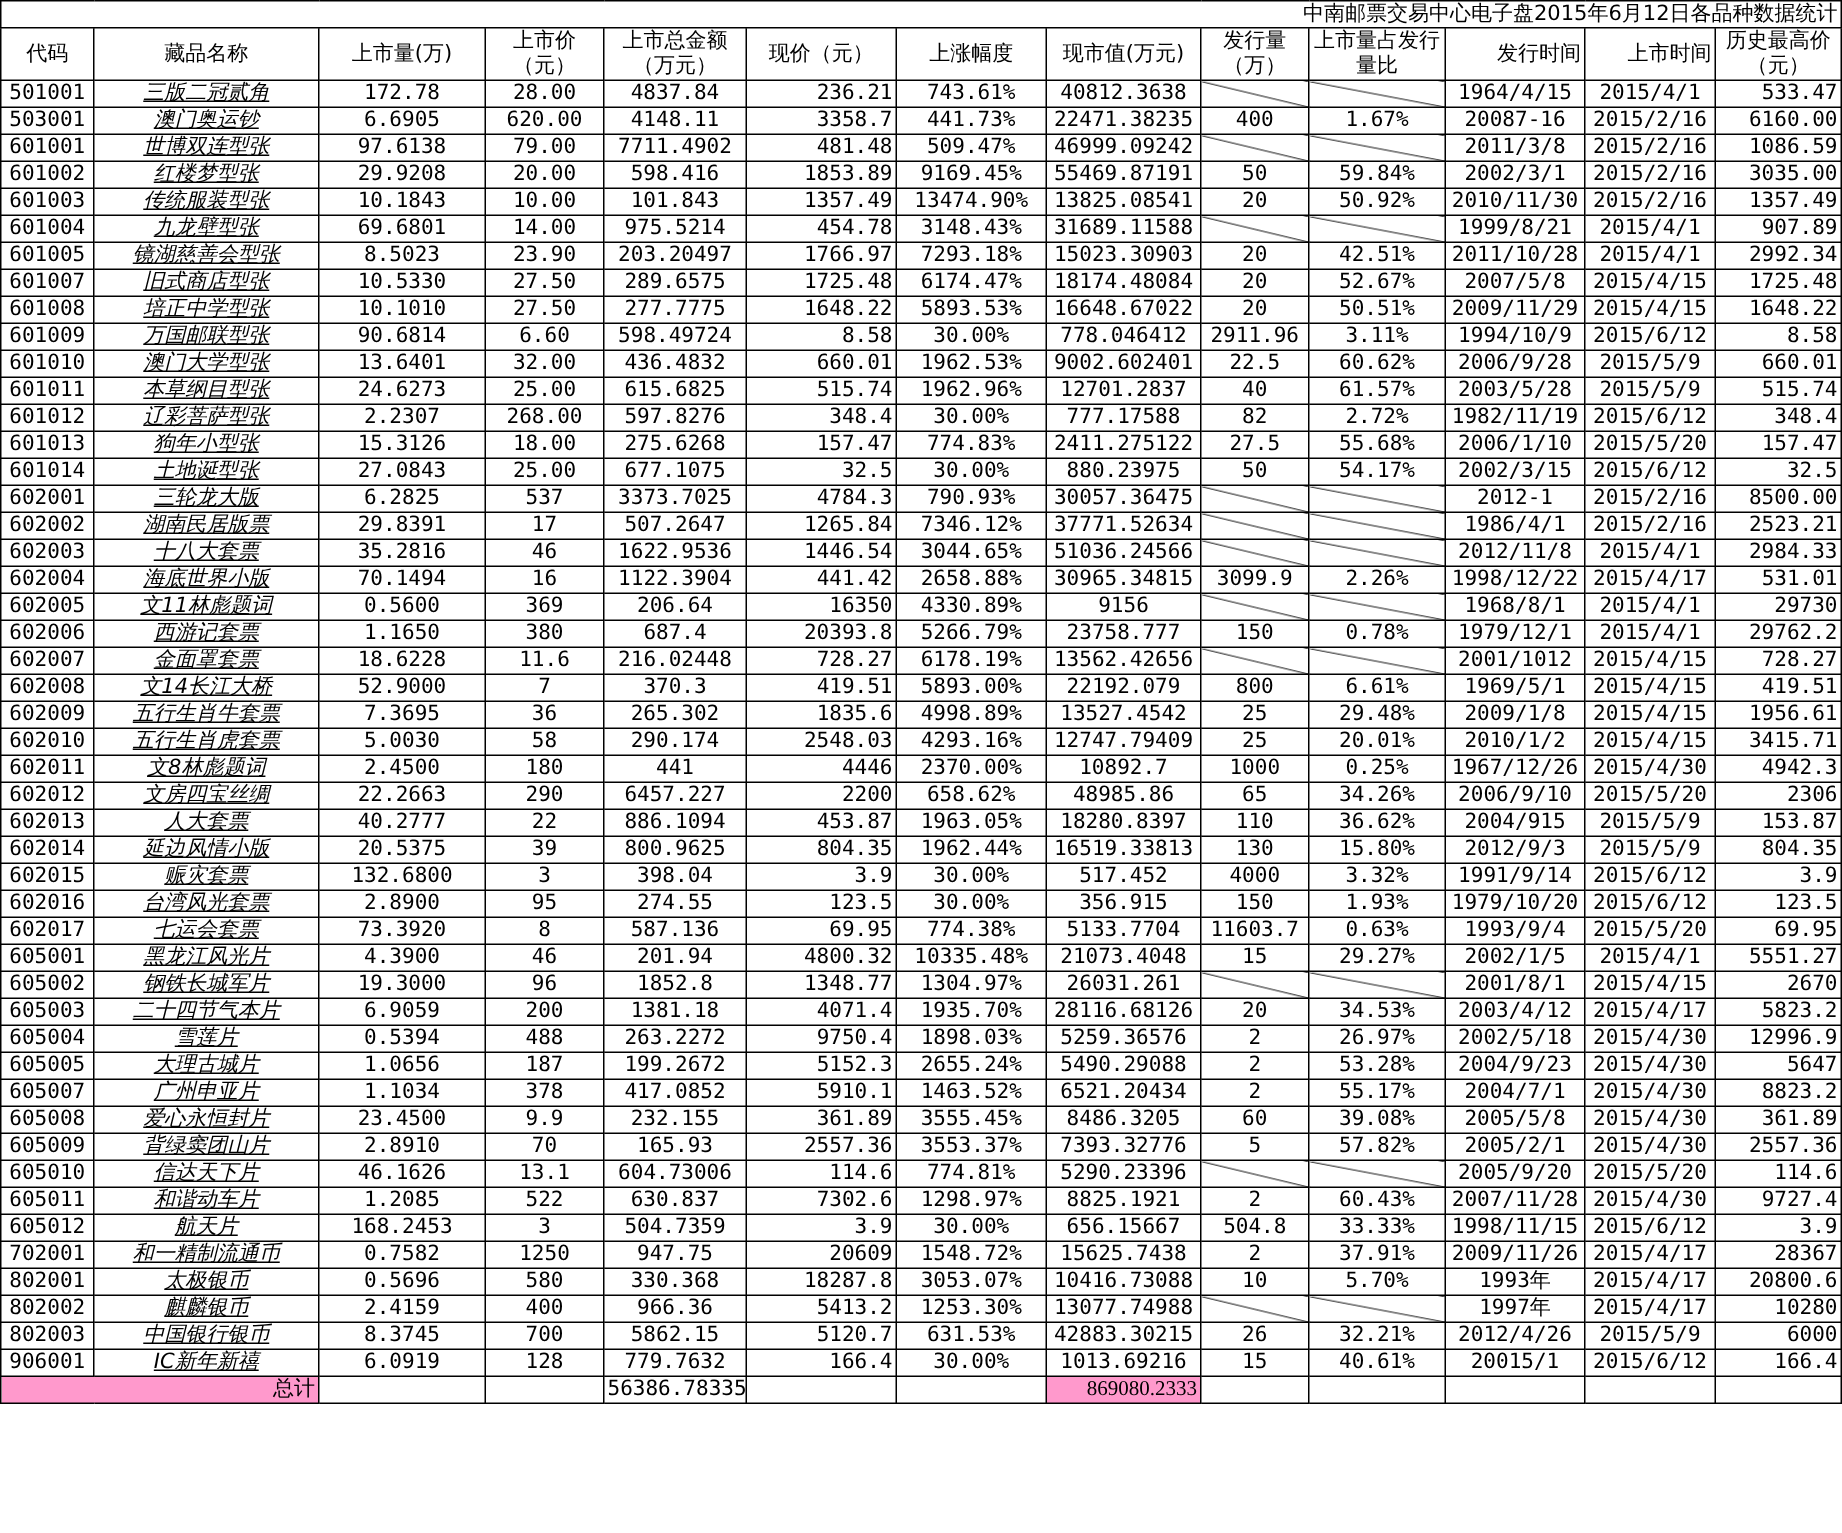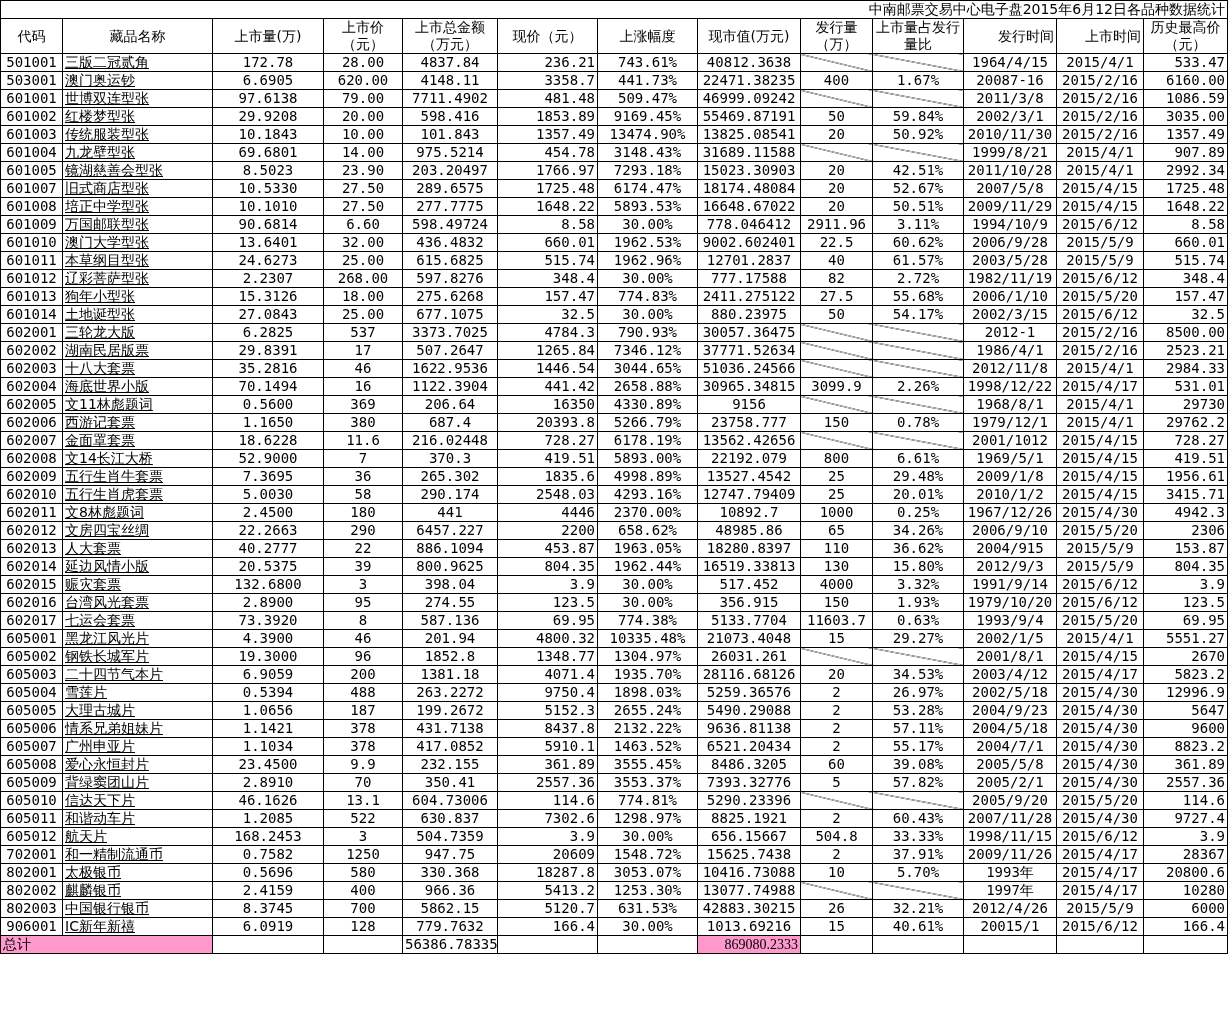--- a/index.html
+++ b/index.html
@@ -4,25 +4,25 @@
 <style>
   html, body { margin: 0; padding: 0; background: #ffffff; }
   body { width: 1228px; height: 1022px; overflow: hidden; font-family: "DejaVu Sans Mono", "Liberation Mono", monospace; color: #000; }
   table.sheet { border-collapse: collapse; table-layout: fixed; width: 1227px; }
   table.sheet td, table.sheet th { border: 1px solid #000; padding: 0 2px; white-space: nowrap; overflow: hidden; font-size: 14px; line-height: 17px; height: 17px; font-weight: normal; }
   .title-row td { height: 20px; font-family: "DejaVu Sans", "Liberation Sans", sans-serif; font-weight: bold; font-size: 16px; text-align: right; border-bottom: 1px solid #000; }
   .head-row th { height: 30px; font-family: "DejaVu Sans", "Liberation Sans", sans-serif; font-weight: bold; font-size: 12.5px; line-height: 14px; text-align: center; white-space: normal; }
   .head-row th.left { text-align: right; }
   td.c { text-align: center; }
   td.r { text-align: right; }
-  td.name { font-family: "DejaVu Sans", "Liberation Sans", sans-serif; font-size: 14px; text-decoration: underline; text-underline-offset: 1px; }
+  td.name { text-align: center; font-family: "DejaVu Sans", "Liberation Sans", sans-serif; font-size: 14px; text-decoration: underline; text-underline-offset: 1px; font-style: italic; }
   td.slash { background-image: linear-gradient(to top right, transparent calc(50% - 0.6px), #000 50%, transparent calc(50% + 0.6px)); }
   .total-row td { height: 17px; }
   .pink { background: #ff99cc; font-family: Liberation Serif, serif; }
-  td.total-label { text-align: left; font-family: "DejaVu Sans", "Liberation Sans", sans-serif; }
+  td.total-label { text-align: right; font-family: "DejaVu Sans", "Liberation Sans", sans-serif; }
 </style>
 </head>
 <body>
 
 <table class="sheet">
   <colgroup>
     <col style="width:62px">
       <col style="width:150px">
       <col style="width:111px">
       <col style="width:79px">
@@ -606,35 +606,20 @@
         <td class="r">5152.3</td>
         <td class="c">2655.24%</td>
         <td class="c">5490.29088</td>
         <td class="c">2</td>
         <td class="c">53.28%</td>
         <td class="c">2004/9/23</td>
         <td class="c">2015/4/30</td>
         <td class="r">5647</td>
       </tr>
       <tr>
-        <td class="c">605006</td>
-        <td class="name">情系兄弟姐妹片</td>
-        <td class="c">1.1421</td>
-        <td class="c">378</td>
-        <td class="c">431.7138</td>
-        <td class="r">8437.8</td>
-        <td class="c">2132.22%</td>
-        <td class="c">9636.81138</td>
-        <td class="c">2</td>
-        <td class="c">57.11%</td>
-        <td class="c">2004/5/18</td>
-        <td class="c">2015/4/30</td>
-        <td class="r">9600</td>
-      </tr>
-      <tr>
         <td class="c">605007</td>
         <td class="name">广州申亚片</td>
         <td class="c">1.1034</td>
         <td class="c">378</td>
         <td class="c">417.0852</td>
         <td class="r">5910.1</td>
         <td class="c">1463.52%</td>
         <td class="c">6521.20434</td>
         <td class="c">2</td>
         <td class="c">55.17%</td>
@@ -655,21 +640,21 @@
         <td class="c">39.08%</td>
         <td class="c">2005/5/8</td>
         <td class="c">2015/4/30</td>
         <td class="r">361.89</td>
       </tr>
       <tr>
         <td class="c">605009</td>
         <td class="name">背绿窦团山片</td>
         <td class="c">2.8910</td>
         <td class="c">70</td>
-        <td class="c">350.41</td>
+        <td class="c">165.93</td>
         <td class="r">2557.36</td>
         <td class="c">3553.37%</td>
         <td class="c">7393.32776</td>
         <td class="c">5</td>
         <td class="c">57.82%</td>
         <td class="c">2005/2/1</td>
         <td class="c">2015/4/30</td>
         <td class="r">2557.36</td>
       </tr>
       <tr>

